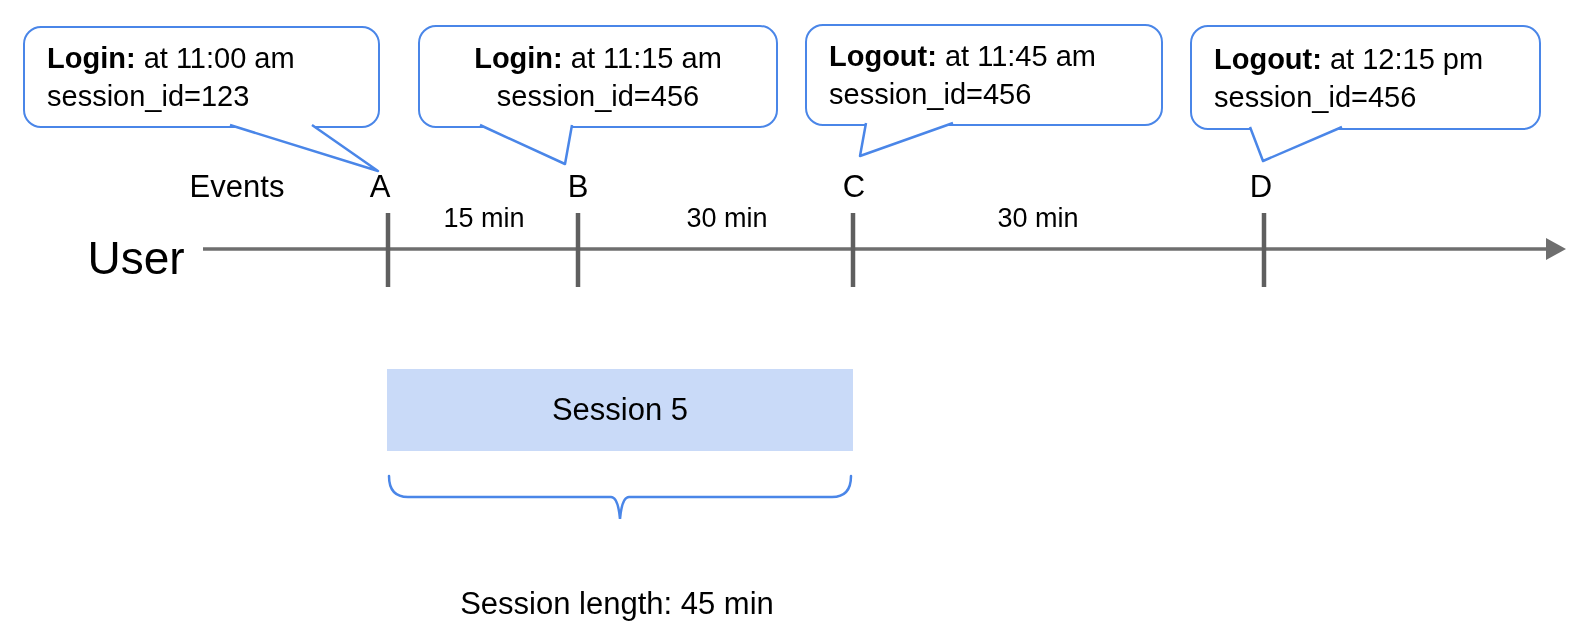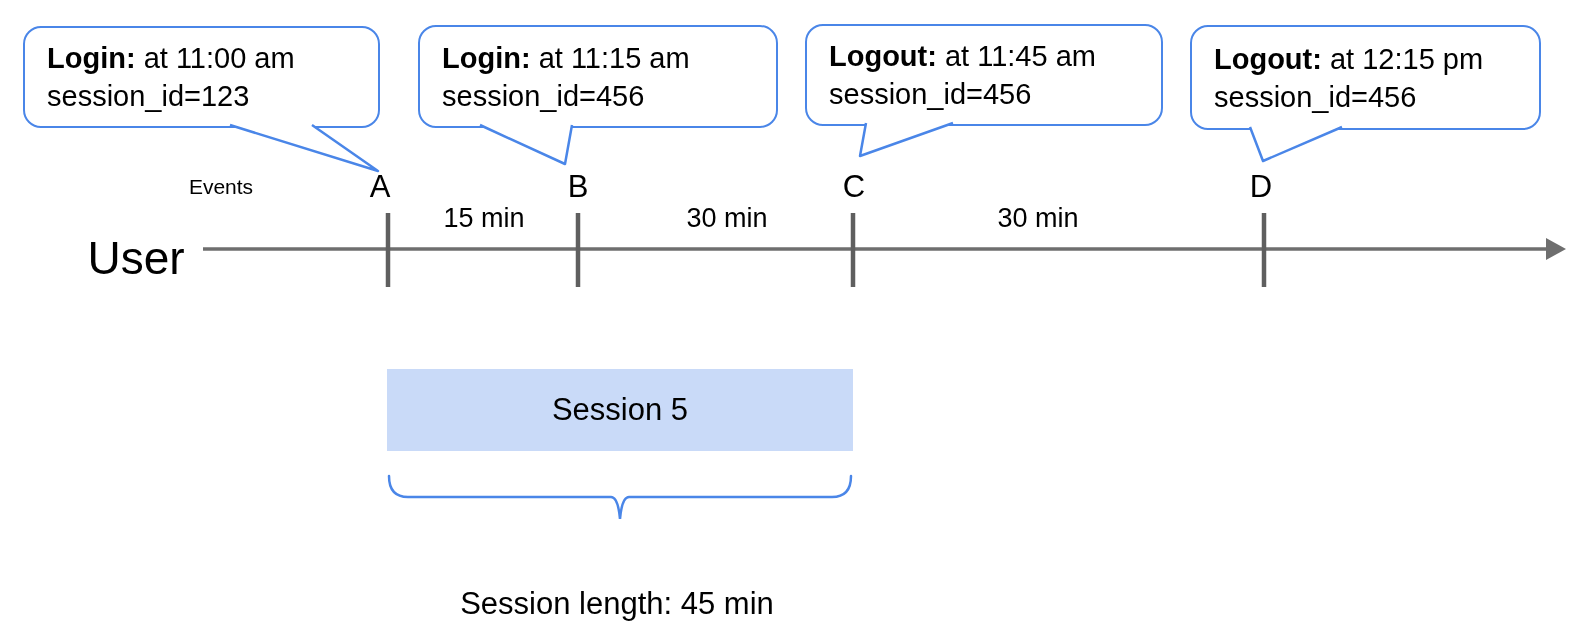--- a/index.html
+++ b/index.html
@@ -23,21 +23,21 @@
     display: flex;
     flex-direction: column;
     justify-content: center;
     font-size: 29px;
     line-height: 38px;
     white-space: nowrap;
     z-index: 1;
   }
   .callout .action { font-weight: bold; }
   .callout-1 { left: 23px;   top: 26px; width: 357px; height: 102px; }
-  .callout-2 { left: 418px;  top: 25px; width: 360px; height: 103px; }
+  .callout-2 { left: 418px;  top: 25px; width: 360px; height: 103px; align-items: center; }
   .callout-3 { left: 805px;  top: 24px; width: 358px; height: 102px; }
   .callout-4 { left: 1190px; top: 25px; width: 351px; height: 105px; }
 
   
   .overlay {
     position: absolute;
     left: 0; top: 0;
     z-index: 5;
     pointer-events: none;
   }
@@ -46,21 +46,21 @@
   .tick  { stroke: #5f5f5f; stroke-width: 4.5; }
   .axis  { stroke: #6e6e6e; stroke-width: 3.5; }
 
   
   .lbl {
     position: absolute;
     transform: translate(-50%, -50%);
     white-space: nowrap;
     z-index: 2;
   }
-  .lbl-events  { left: 221px;  top: 187px; font-size: 21px; }
+  .lbl-events  { left: 237px;  top: 187px; font-size: 31px; }
   .lbl-user    { left: 136px;  top: 258px; font-size: 46px; }
   .lbl-mark    { font-size: 31px; }
   .mark-a { left: 380px;  top: 187px; }
   .mark-b { left: 578px;  top: 187px; }
   .mark-c { left: 854px;  top: 187px; }
   .mark-d { left: 1261px; top: 187px; }
   .lbl-interval { font-size: 27px; }
   .int-1 { left: 484px;  top: 218px; }
   .int-2 { left: 727px;  top: 218px; }
   .int-3 { left: 1038px; top: 218px; }

